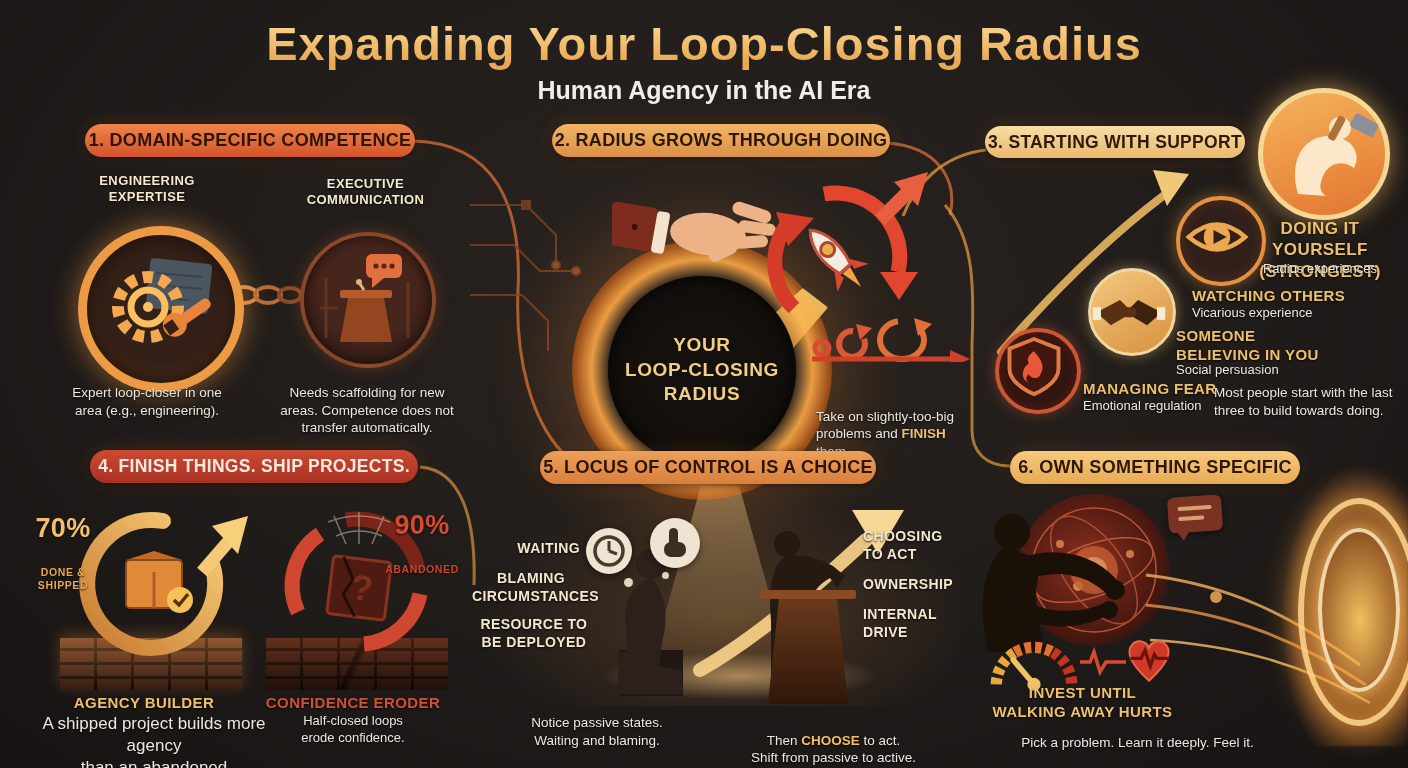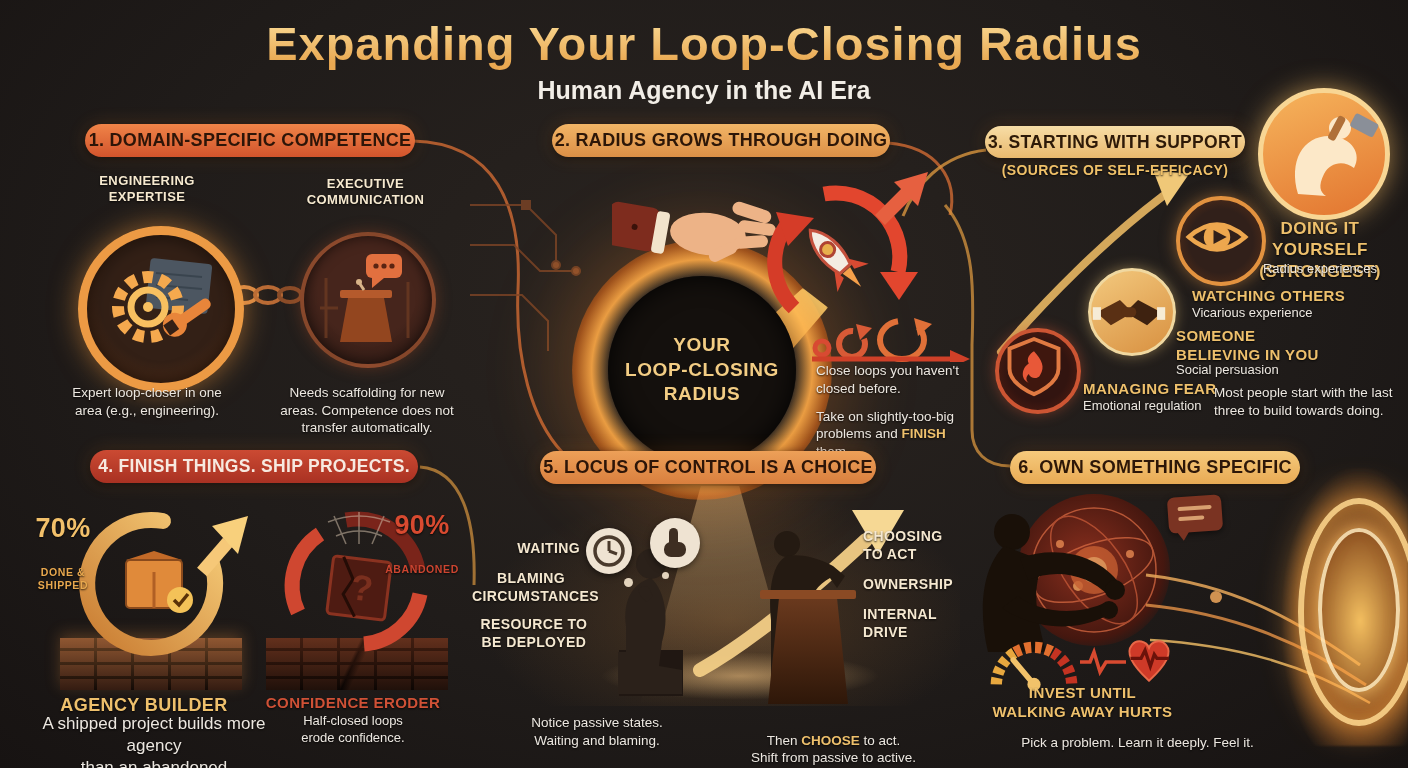--- a/index.html
+++ b/index.html
@@ -174,31 +174,28 @@
   <svg class="abs" style="left:810px;top:318px;z-index:3;" width="160" height="44" viewBox="0 0 160 44" fill="none">
     <circle cx="12" cy="30" r="7" stroke="#d84a32" stroke-width="5"></circle>
     <circle cx="42" cy="26" r="13" stroke="#d85a36" stroke-width="6" stroke-dasharray="62 14"></circle>
     <polygon points="46,6 62,10 50,22" fill="#d85a36"></polygon>
     <ellipse cx="92" cy="22" rx="22" ry="19" stroke="#e07038" stroke-width="6" stroke-dasharray="92 22"></ellipse>
     <polygon points="104,0 122,6 108,18" fill="#e07038"></polygon>
     <line x1="2" y1="41" x2="142" y2="41" stroke="#cf4028" stroke-width="5"></line>
     <polygon points="140,32 160,41 140,50" fill="#cf4028"></polygon>
   </svg>
 
-  <div class="cap" style="left:816px;top:362px;width:160px;text-align:left;z-index:4;">Close loops you haven't
-closed before.</div>
   <div class="cap" style="left:816px;top:390px;width:160px;text-align:left;z-index:4;">
     <span>Take on slightly-too-big
 problems and </span><span class="goldstrong">FINISH</span><span> them.</span>
   </div>
 
   <div class="pill pill-cream" style="left:985px;top:126px;width:260px;height:32px;font-size:17.5px;z-index:4;">
     <span>3. STARTING WITH SUPPORT</span>
   </div>
-  <div class="lbl" style="left:975px;top:162px;width:280px;font-size:14px;color:#f0c169;z-index:4;">(SOURCES OF SELF-EFFICACY)</div>
 
   <svg class="abs" style="left:985px;top:160px;z-index:2;" width="220" height="200" viewBox="0 0 220 200" fill="none">
     <path d="M16,192 C60,140 120,80 178,36" stroke="#e8b763" stroke-width="8" stroke-linecap="round" opacity=".9"></path>
     <polygon points="168,10 204,14 182,46" fill="#f0c878"></polygon>
   </svg>
 
   <div class="circle" style="left:1258px;top:88px;width:122px;height:122px;z-index:3;
               background:linear-gradient(160deg,#f6b45c,#e2742f);
               border:5px solid #f8d694;box-shadow:0 0 26px rgba(248,190,100,.6);">
     <svg width="112" height="112" viewBox="0 0 112 112" style="margin:5px auto 0;">
@@ -312,21 +309,21 @@
     </g>
     <g stroke="#cdbba6" stroke-width="1.5" opacity=".55" fill="none">
       <path d="M60,30 Q91,18 122,30"></path>
         <path d="M68,44 Q91,34 114,44"></path>
       <line x1="66" y1="24" x2="78" y2="52"></line>
         <line x1="91" y1="20" x2="91" y2="52"></line>
         <line x1="116" y1="24" x2="104" y2="52"></line>
     </g>
   </svg>
 
-  <div class="lbl" style="left:54px;top:694px;width:180px;font-size:18px;color:#eec06c;z-index:4;">AGENCY BUILDER</div>
+  <div class="lbl" style="left:54px;top:694px;width:180px;font-size:15px;color:#eec06c;z-index:4;">AGENCY BUILDER</div>
   <div class="cap" style="left:30px;top:713px;width:230px;font-size:17px;z-index:4;margin-left:9px;">A shipped project builds more agency
 than an abandoned masterpiece.</div>
   <div class="lbl" style="left:263px;top:694px;width:180px;font-size:15px;color:#cf5136;z-index:4;">CONFIDENCE ERODER</div>
   <div class="cap" style="left:273px;top:713px;width:160px;font-size:13px;z-index:4;">Half-closed loops
 erode confidence.</div>
 
   <div class="pill pill-orange" style="left:540px;top:451px;width:336px;height:33px;font-size:18px;z-index:4;background:linear-gradient(180deg,#eda058,#d97f3e);">
     <span>5. LOCUS OF CONTROL IS A CHOICE</span>
   </div>
 

